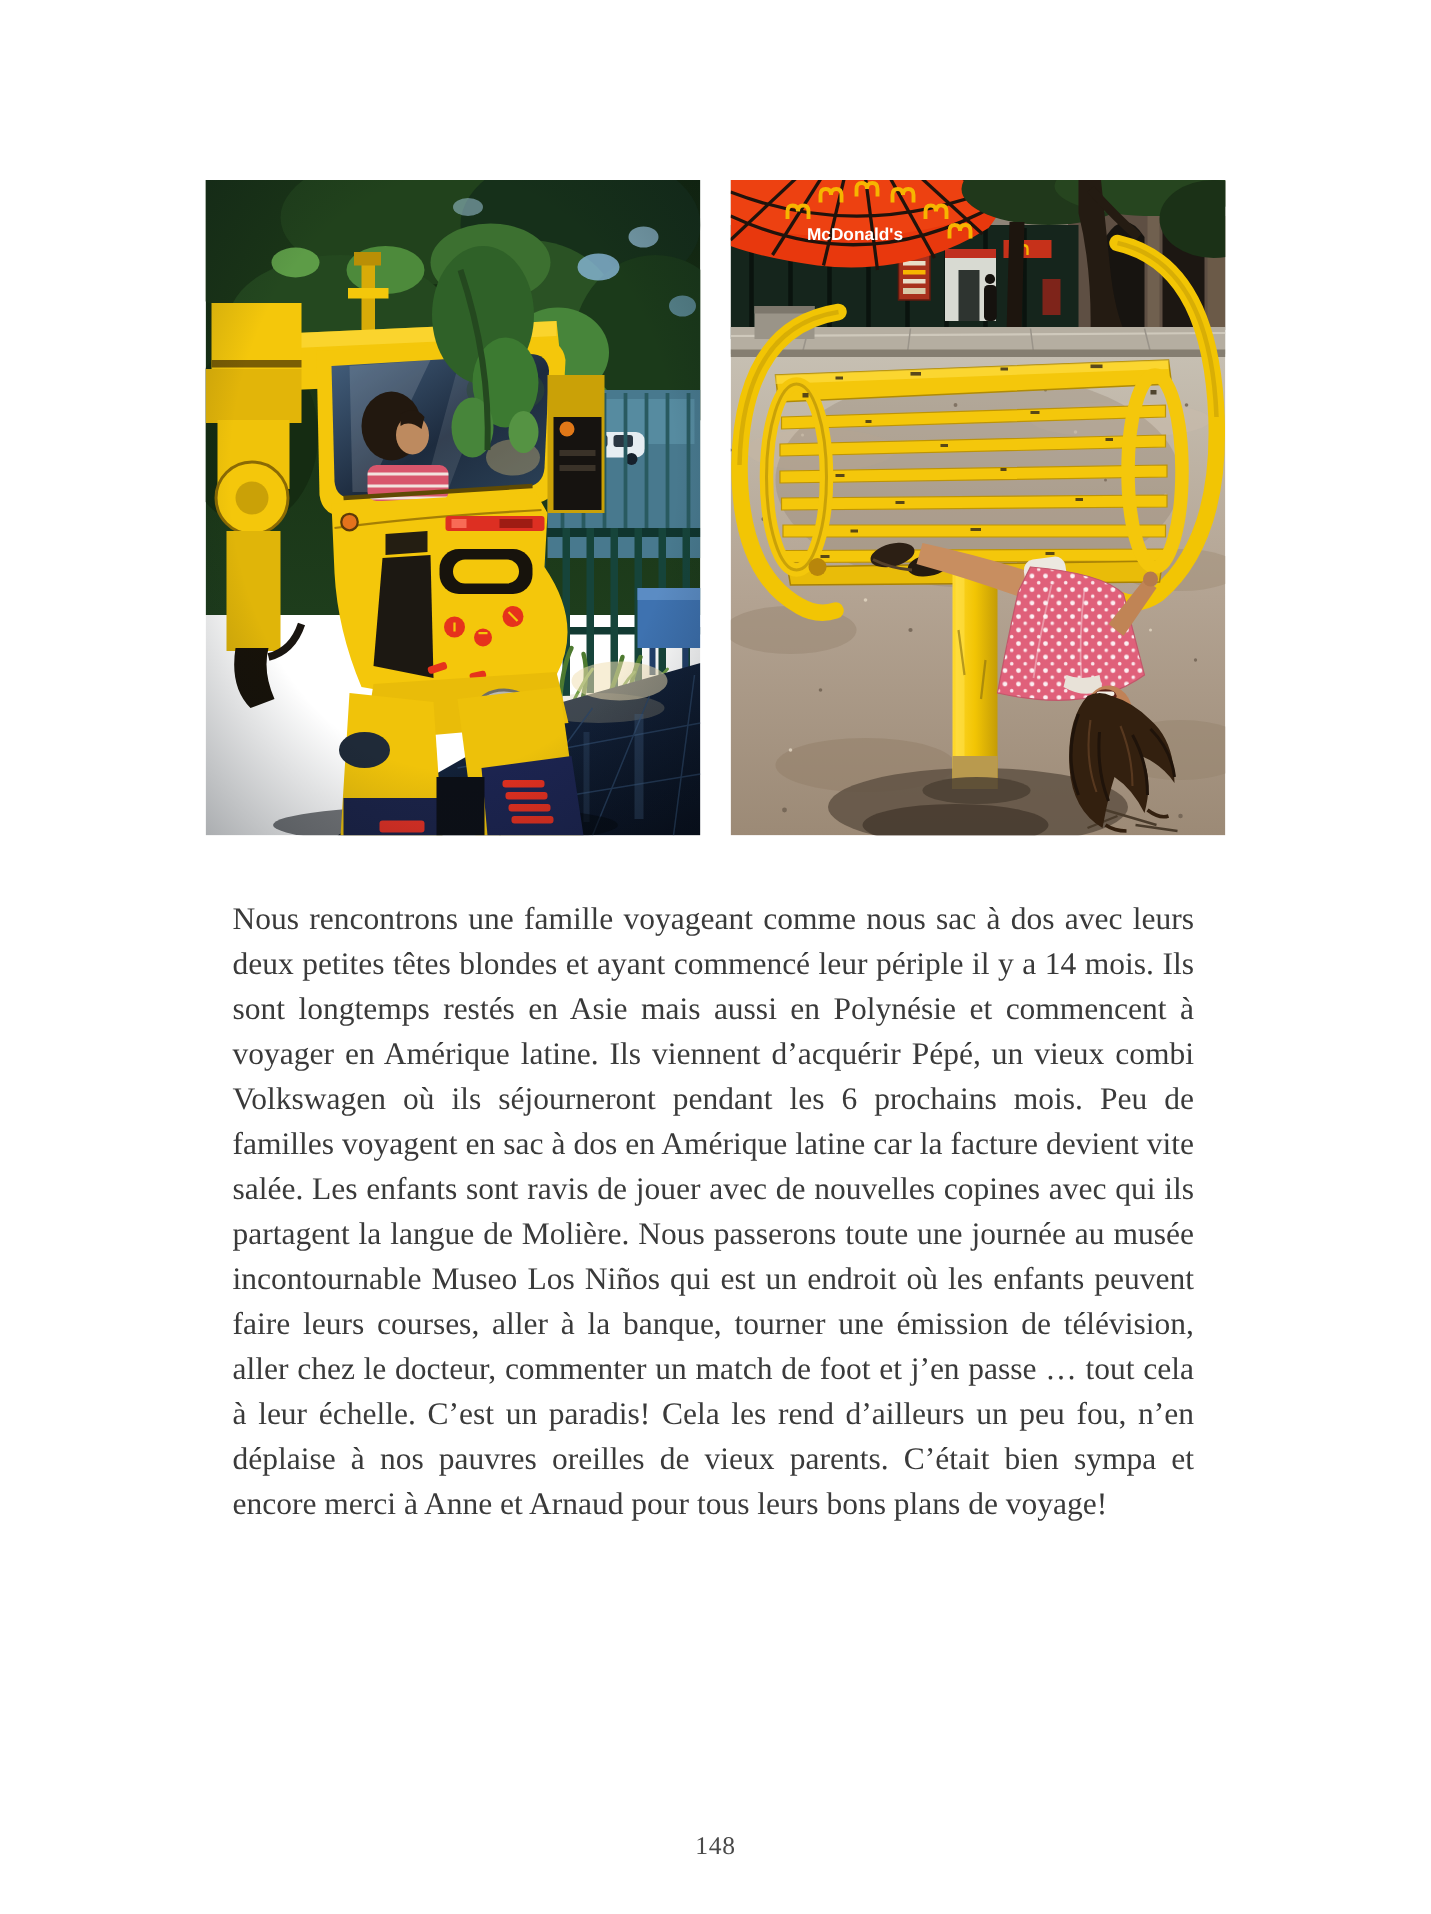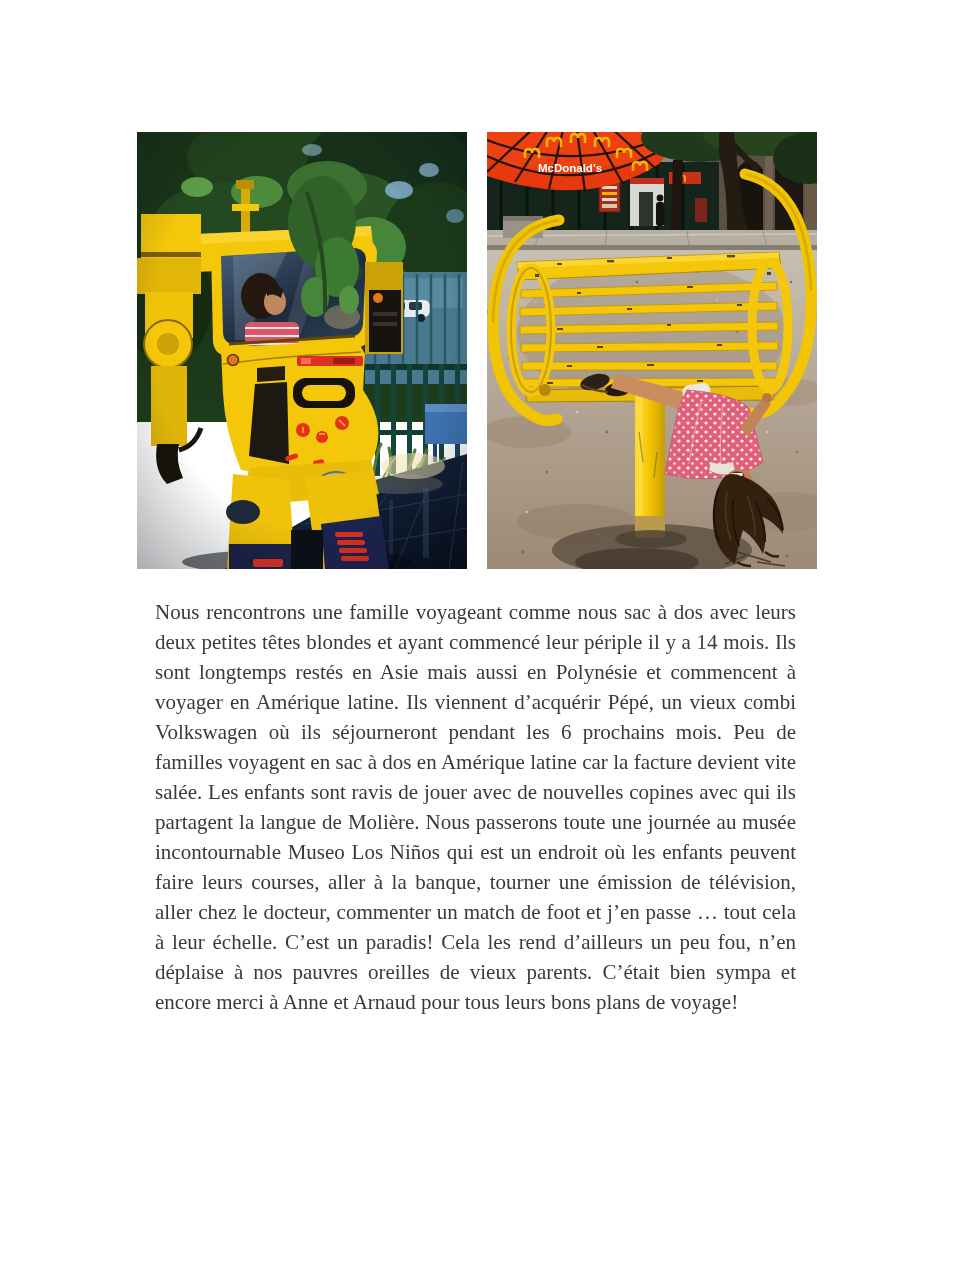--- a/index.html
+++ b/index.html
@@ -1,20 +1,20 @@
 <!DOCTYPE html>
 <html><head>
 <meta charset="utf-8">
 <style>
   html, body { margin:0; padding:0; background:#ffffff; }
   .page {
     position:relative; width:954px; height:1276px; background:#ffffff;
     font-family:"Liberation Serif", serif; overflow:hidden;
   }
-  .photos-row { position:absolute; top:132px; left:137px; display:flex; gap:20px; }
+  .photos-row { position:absolute; top:120px; left:137px; display:flex; gap:20px; }
   .photo { margin:0; width:330px; height:437px; overflow:hidden; }
   .photo svg { display:block; width:330px; height:437px; }
   .body-text {
     position:absolute; top:597px; left:155px; width:641px; margin:0;
     font-size:21px; line-height:30px; color:#3a3a3a;
     text-align:justify; text-justify:inter-word;
   }
   .page-number {
     position:absolute; top:1221px; left:0; width:954px;
     text-align:center; font-size:17px; color:#4a4a4a; letter-spacing:.5px;
@@ -464,13 +464,14 @@
             <path d="M240,360 q-4,26 4,48 M260,364 q8,20 8,40" stroke="#57381f" stroke-width="1.4" fill="none"></path>
             <path d="M250,430 q6,4 14,4 M278,420 q8,6 14,4" stroke="#33200f" stroke-width="2.4" fill="none"></path>
           </g>
         </g>
       </svg>
     </figure>
   </div>
 
   <p class="body-text">Nous rencontrons une famille voyageant comme nous sac à dos avec leurs deux petites têtes blondes et ayant commencé leur périple il y a 14 mois. Ils sont longtemps restés en Asie mais aussi en Polynésie et commencent à voyager en Amérique latine. Ils viennent d’acquérir Pépé, un vieux combi Volkswagen où ils séjourneront pendant les 6 prochains mois. Peu de familles voyagent en sac à dos en Amérique latine car la facture devient vite salée. Les enfants sont ravis de jouer avec de nouvelles copines avec qui ils partagent la langue de Molière. Nous passerons toute une journée au musée incontournable Museo Los Niños qui est un endroit où les enfants peuvent faire leurs courses, aller à la banque, tourner une émission de télévision, aller chez le docteur, commenter un match de foot et j’en passe … tout cela à leur échelle. C’est un paradis! Cela les rend d’ailleurs un peu fou, n’en déplaise à nos pauvres oreilles de vieux parents. C’était bien sympa et encore merci à Anne et Arnaud pour tous leurs bons plans de voyage!</p>
 
+  <div class="page-number">148</div>
 </div>
 
 </body></html>

